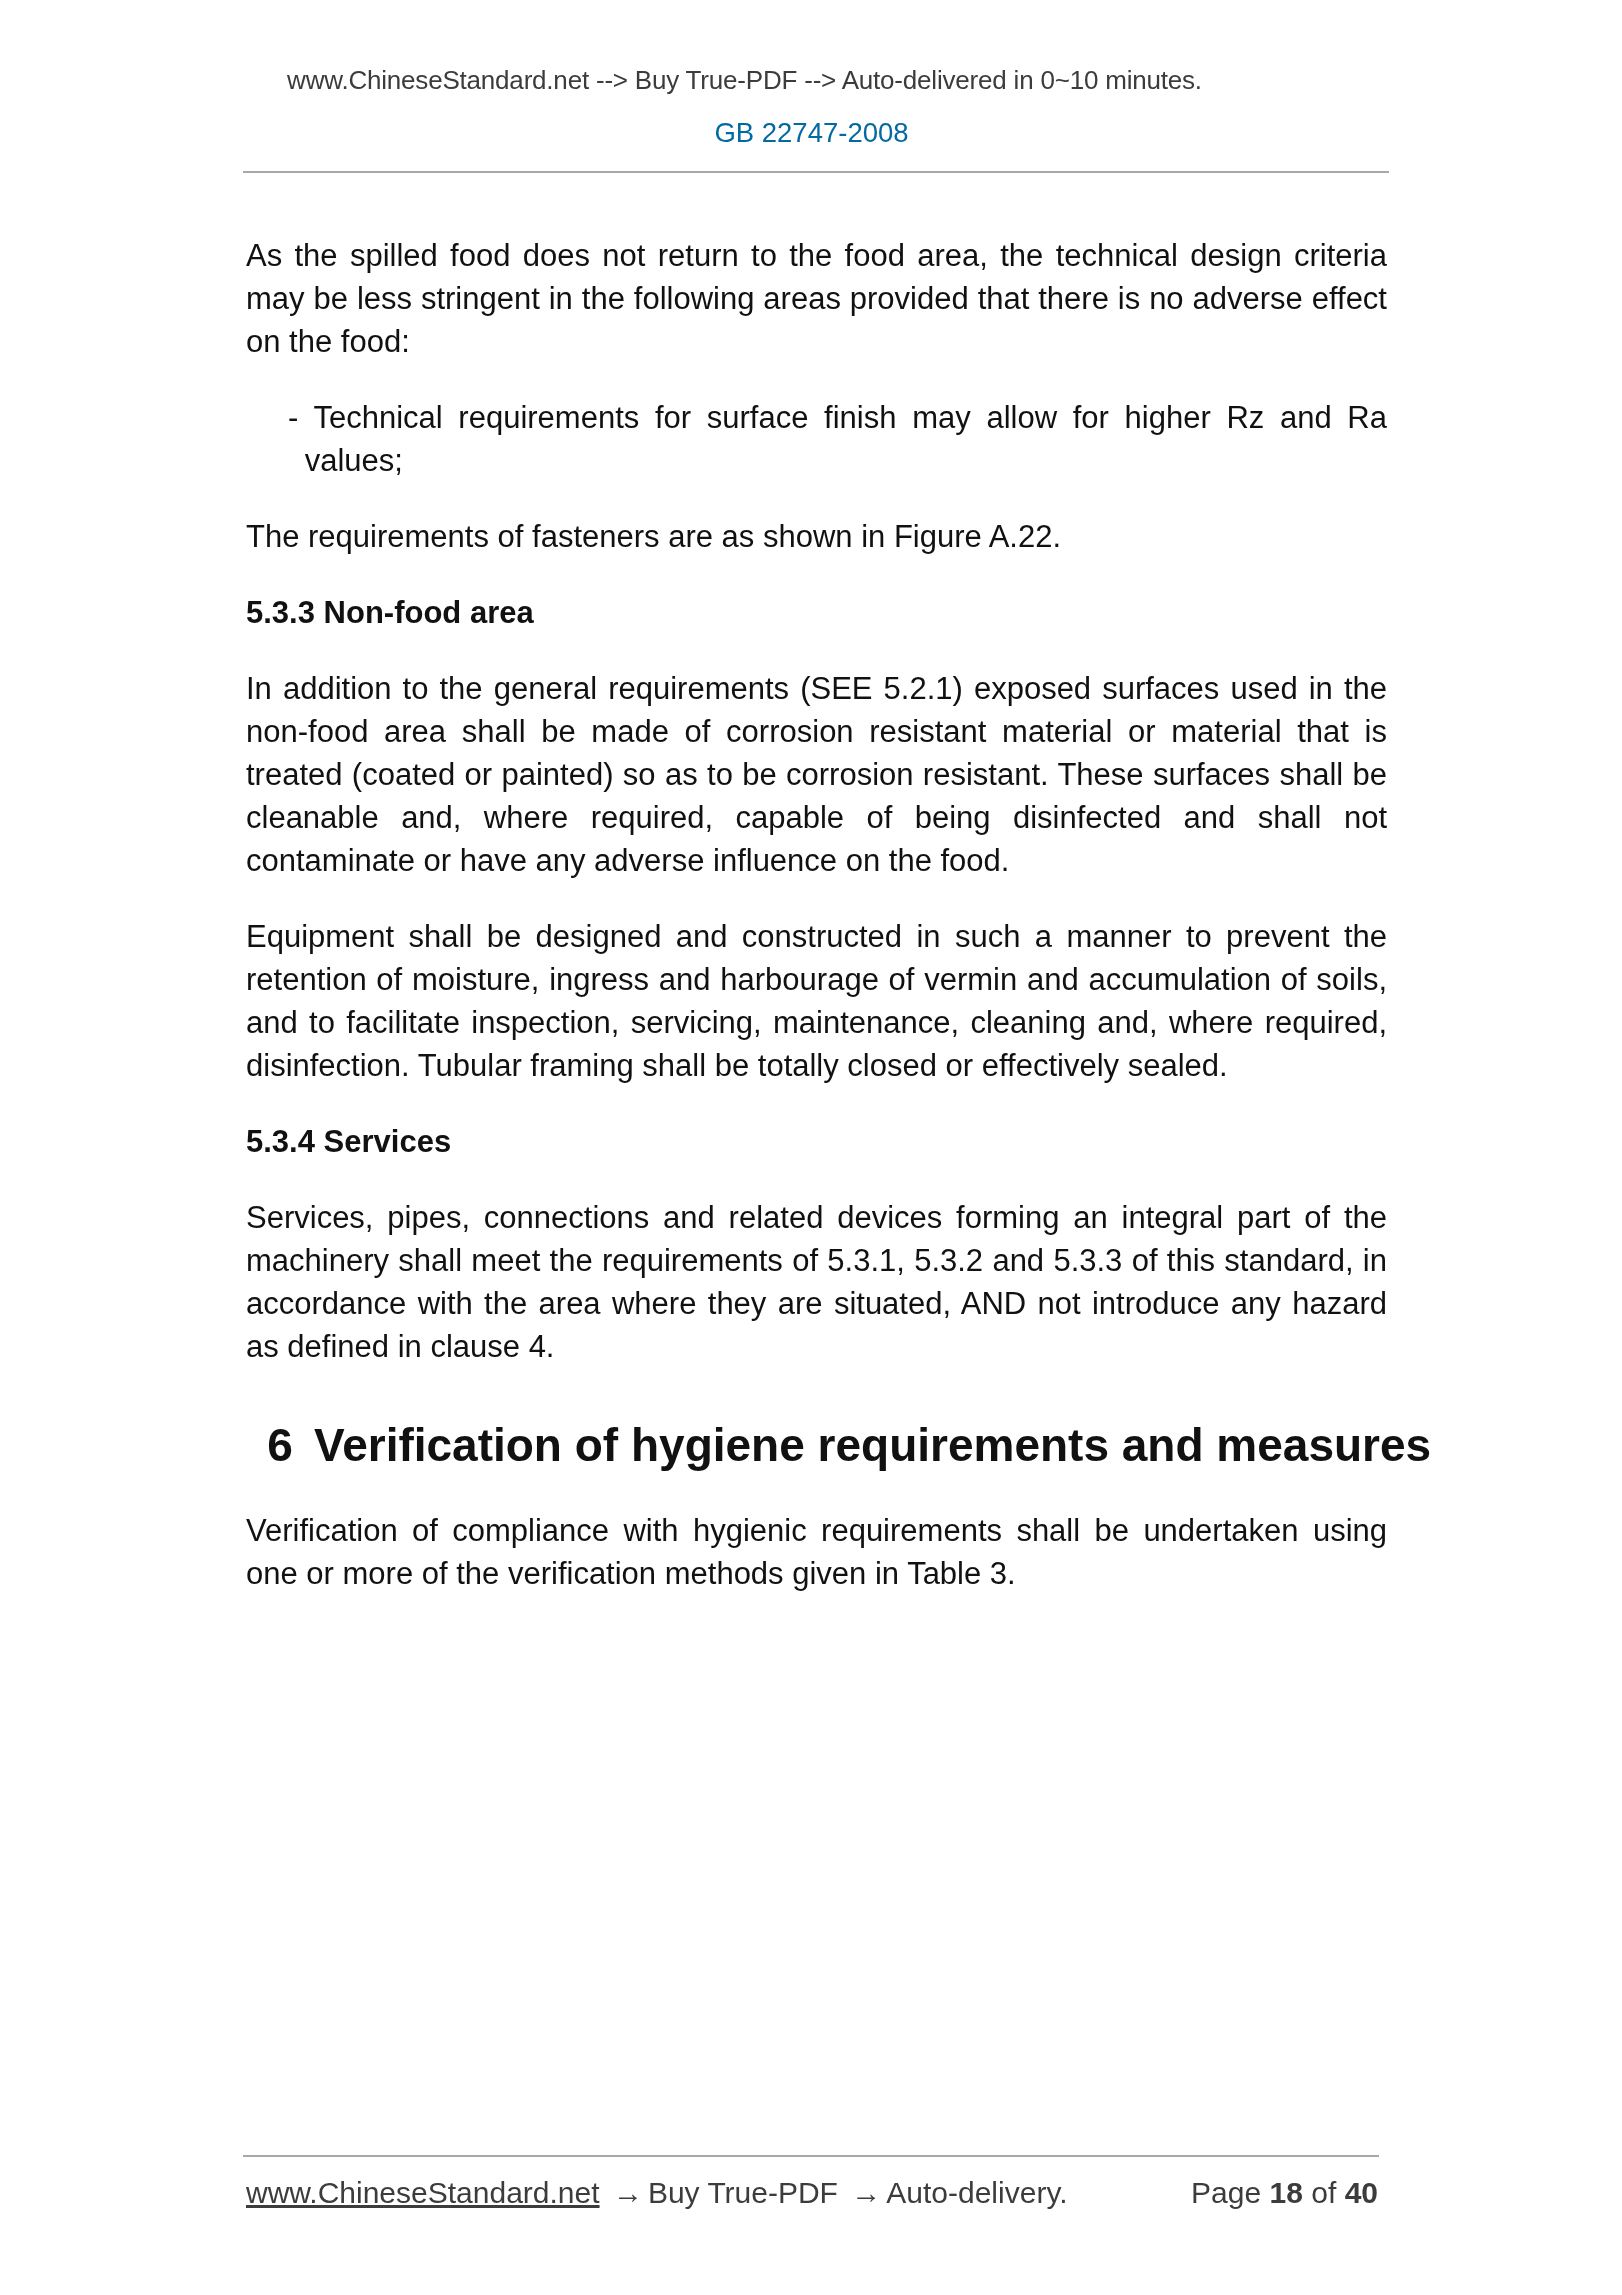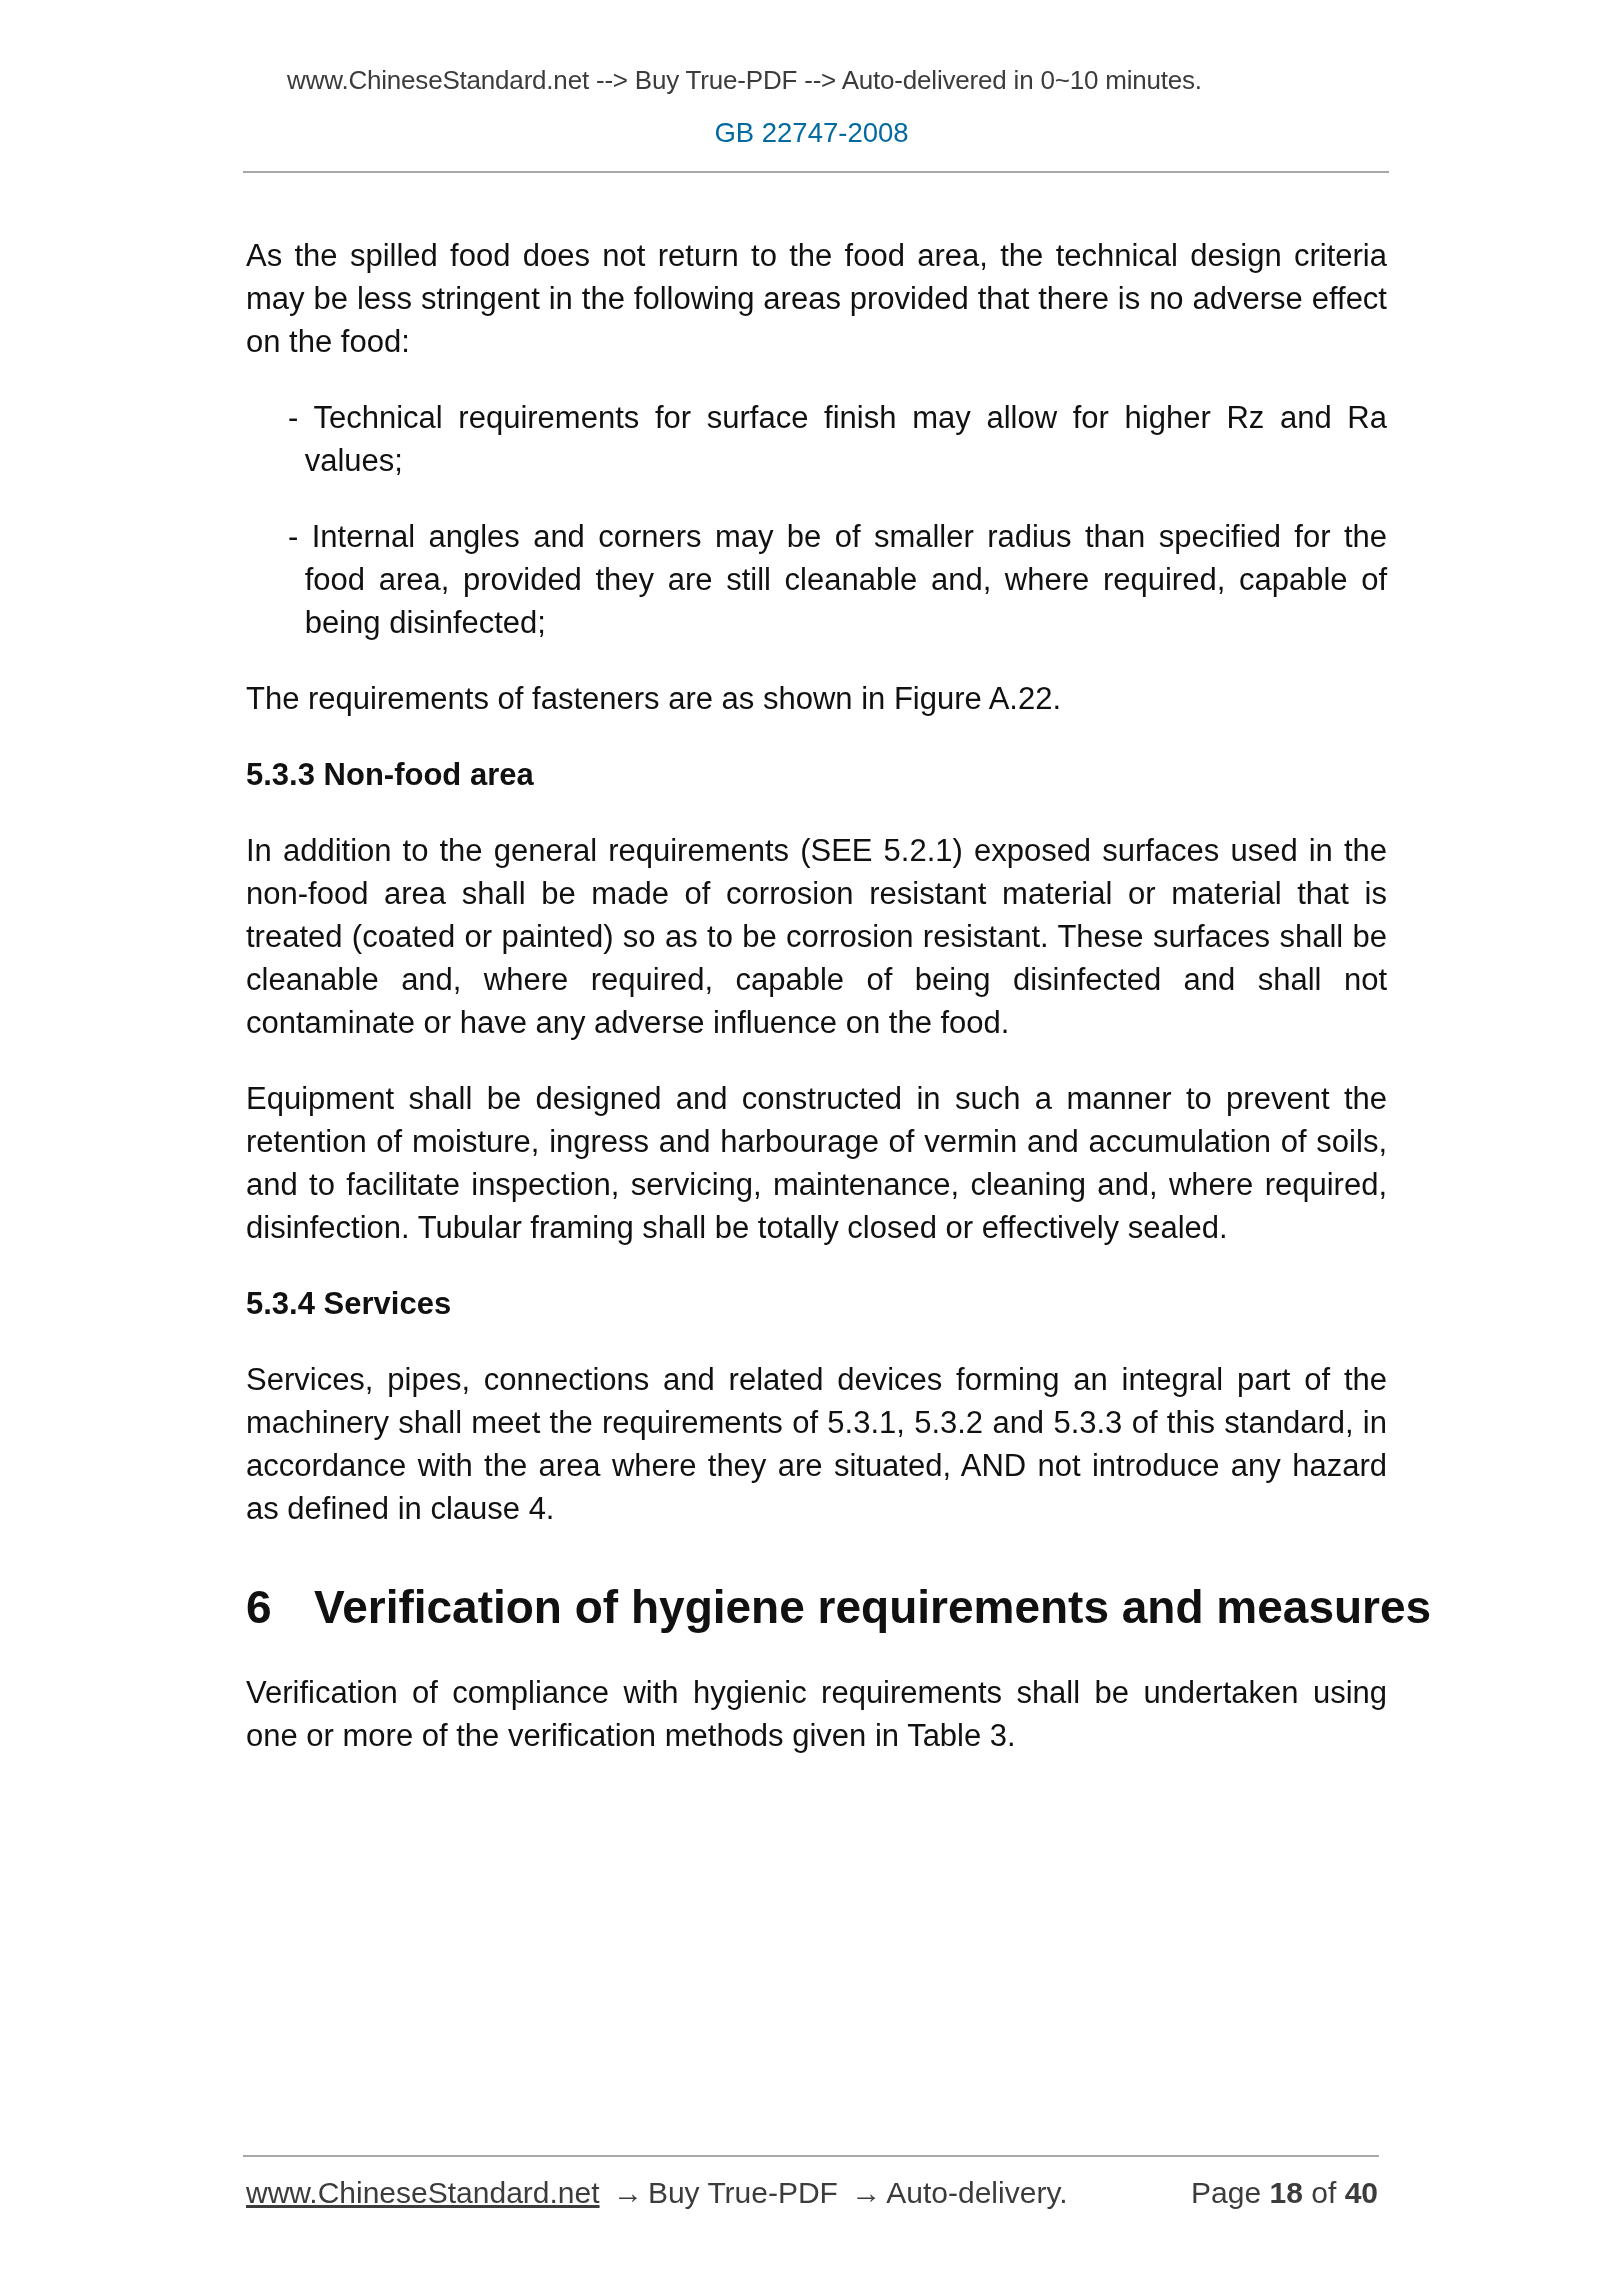--- a/index.html
+++ b/index.html
@@ -66,20 +66,21 @@
     margin: 0 0 33px 0;
     font-size: 31px;
     line-height: 43px;
   }
   .section-title {
     font-weight: bold;
     font-size: 46px;
     line-height: 58px;
     margin: 48px 0 35px 0;
     white-space: nowrap;
+    text-align: center;
   }
   .section-title .num {
     display: inline-block;
     width: 68px;
   }
   .footer-rule {
     position: absolute;
     top: 2155px;
     left: 243px;
     width: 1136px;
@@ -112,21 +113,20 @@
 <body>
 
 <div class="header-top">www.ChineseStandard.net --&gt; Buy True-PDF --&gt; Auto-delivered in 0~10 minutes.</div>
 <div class="header-code">GB 22747-2008</div>
 <div class="header-rule"></div>
 
 <div class="content">
   <p>As the spilled food does not return to the food area, the technical design criteria may be less stringent in the following areas provided that there is no adverse effect on the food:</p>
 
   <p class="bullet">- Technical requirements for surface finish may allow for higher Rz and Ra values;</p>
-  <p class="bullet">- Internal angles and corners may be of smaller radius than specified for the food area, provided they are still cleanable and, where required, capable of being disinfected;</p>
 
   <p>The requirements of fasteners are as shown in Figure A.22.</p>
 
   <div class="subhead">5.3.3 Non-food area</div>
   <p>In addition to the general requirements (SEE 5.2.1) exposed surfaces used in the non-food area shall be made of corrosion resistant material or material that is treated (coated or painted) so as to be corrosion resistant. These surfaces shall be cleanable and, where required, capable of being disinfected and shall not contaminate or have any adverse influence on the food.</p>
   <p>Equipment shall be designed and constructed in such a manner to prevent the retention of moisture, ingress and harbourage of vermin and accumulation of soils, and to facilitate inspection, servicing, maintenance, cleaning and, where required, disinfection. Tubular framing shall be totally closed or effectively sealed.</p>
 
   <div class="subhead">5.3.4 Services</div>
   <p>Services, pipes, connections and related devices forming an integral part of the machinery shall meet the requirements of 5.3.1, 5.3.2 and 5.3.3 of this standard, in accordance with the area where they are situated, AND not introduce any hazard as defined in clause 4.</p>
 

